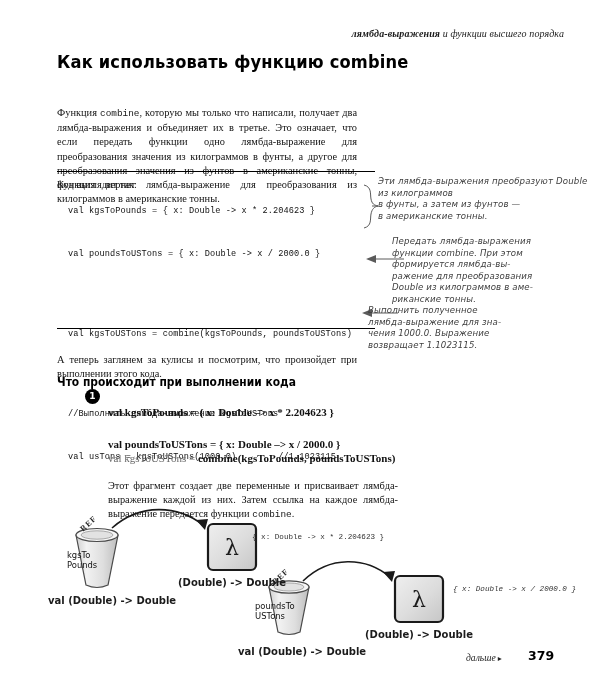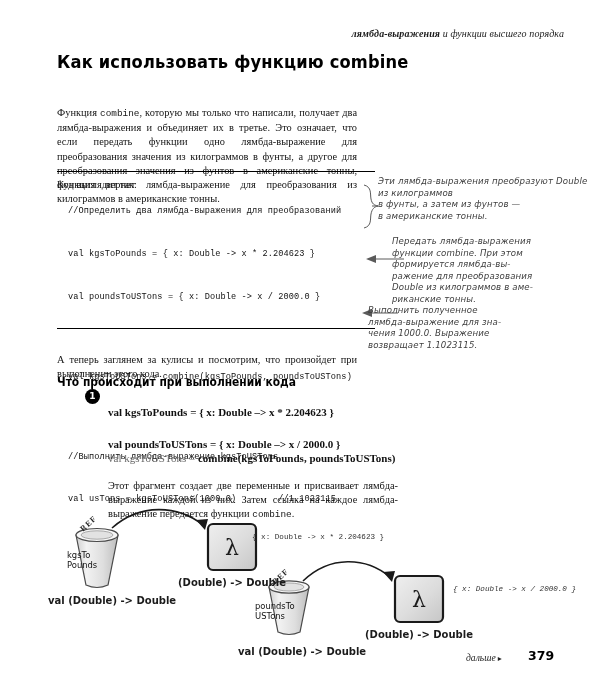--- a/index.html
+++ b/index.html
@@ -231,21 +231,20 @@
 <div class="section-title">Как использовать функцию combine</div>
 
 <div class="body-para" id="para-intro">
   <span>Функция </span><code class="mono-inline">combine</code><span>, которую мы только что написали, получает два лямбда-выражения и объединяет их в третье. Это означает, что если передать функции одно лямбда-выражение для преобразования значения из килограммов в фунты, а другое для преобразования значения из фунтов в американские тонны, функция вернет лямбда-выражение для преобразования из килограммов в американские тонны.</span>
 </div>
 
 <div class="body-para" id="para-code-lead">Код выглядит так:</div>
 
 <div class="code-rule" id="code-rule-top"></div>
 <div class="code-block">
-  <div>//Определить два лямбда-выражения для преобразований</div>
   <div>val kgsToPounds = { x: Double -&gt; x * 2.204623 }</div>
   <div>val poundsToUSTons = { x: Double -&gt; x / 2000.0 }</div>
   <div class="blank"></div>
   <div>val kgsToUSTons = combine(kgsToPounds, poundsToUSTons)</div>
   <div class="blank"></div>
   <div>//Выполнить лямбда-выражение kgsToUSTons</div>
   <div>val usTons = kgsToUSTons(1000.0)        //1.1023115</div>
 </div>
 <div class="code-rule" id="code-rule-bottom"></div>
 

